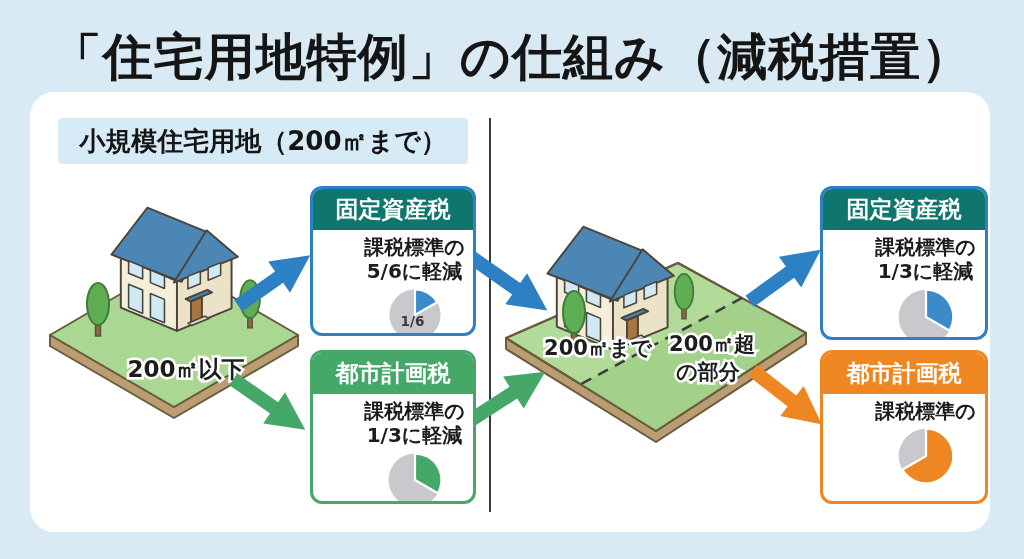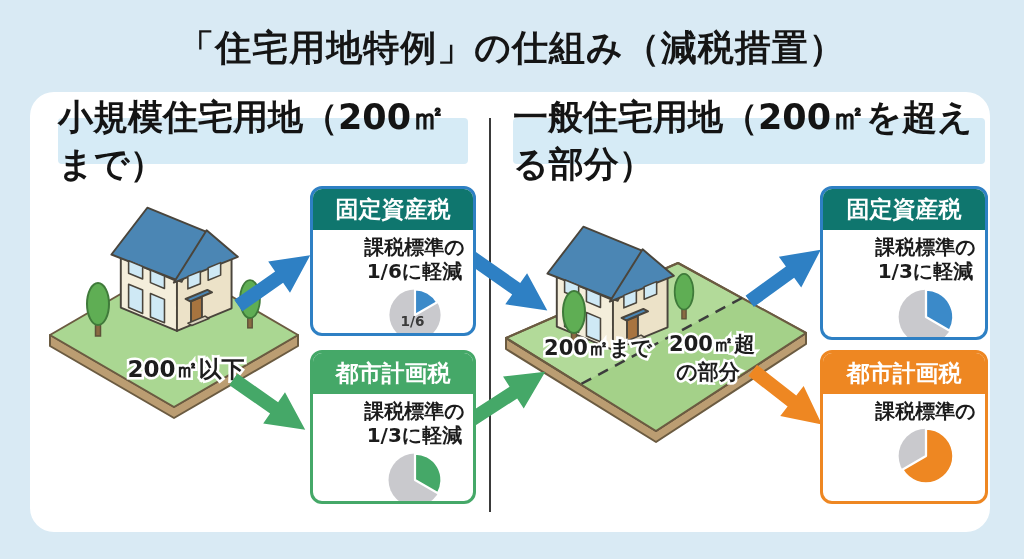--- a/index.html
+++ b/index.html
@@ -1,27 +1,27 @@
 <!DOCTYPE html>
 <html><head>
 <meta charset="utf-8">
 <style>
   * { margin:0; padding:0; box-sizing:border-box; }
   body { font-family:"DejaVu Sans","Liberation Sans",sans-serif; }
   .canvas{ position:relative; width:1024px; height:559px; background:#d9eaf4; overflow:hidden; }
 
   .title{ position:absolute; top:24px; left:0; width:100%; text-align:center;
-          font-size:36px; font-weight:800; color:#151515; letter-spacing:1px; }
+          font-size:50px; font-weight:800; color:#151515; letter-spacing:1px; }
 
   .panel{ position:absolute; left:30px; top:92px; width:960px; height:440px;
           background:#ffffff; border-radius:24px; }
 
   .band{ position:absolute; top:118px; height:46px; background:#d6ebf6; border-radius:4px;
          display:flex; align-items:center; justify-content:center;
-         font-size:35px; font-weight:700; color:#141414; z-index:2; }
+         font-size:26px; font-weight:700; color:#141414; z-index:2; }
   .band-left{ left:58px; width:410px; }
   .band-right{ left:513px; width:472px; }
 
   .divider{ position:absolute; left:489px; top:118px; width:2px; height:394px; background:#3a3a3a; z-index:1; }
 
   .land-svg{ position:absolute; z-index:4; }
   .land-left-svg{ left:38px; top:205px; }
   .land-right-svg{ left:498px; top:203px; }
   .land-label{ font-size:23px; font-weight:800; fill:#1d1d1d; stroke:#ffffff; stroke-width:5px;
                paint-order:stroke fill; text-anchor:middle; }
@@ -79,21 +79,20 @@
   </defs>
 </svg>
 
 <div class="canvas">
 
   <div class="title">「住宅用地特例」の仕組み（減税措置）</div>
 
   <div class="panel"></div>
 
   <div class="band band-left">小規模住宅用地（200㎡まで）</div>
-  <div class="band band-right">一般住宅用地（200㎡を超える部分）</div>
 
   <div class="divider"></div>
 
   <svg class="land-svg land-left-svg" width="278" height="222" viewBox="0 0 278 222">
     <polygon points="12,130 12,141 136,213 260,141 260,130 136,202" fill="#bb9d72" stroke="#6b5b41" stroke-width="2" stroke-linejoin="round"></polygon>
     <polygon points="136,58 260,130 136,202 12,130" fill="#aad792" stroke="#6b5b41" stroke-width="2" stroke-linejoin="round"></polygon>
     <use href="#house-shape" transform="translate(51.6,-8.2) scale(0.78)"></use>
     <use href="#tree-shape" transform="translate(60,130)"></use>
     <use href="#tree-shape" transform="translate(212,122) scale(0.9)"></use>
     <text class="land-label" x="148" y="172">200㎡以下</text>
@@ -129,21 +128,21 @@
     <polygon points="0,15 50,15 50,3 88,22 50,41 50,29 0,29" fill="#2e80c4"></polygon>
     </svg>
   <svg class="arrow" style="left:743px; top:376px; transform:rotate(38deg);" width="90" height="44" viewBox="0 0 90 44">
     <polygon points="0,15 50,15 50,3 88,22 50,41 50,29 0,29" fill="#ee8722"></polygon>
     </svg>
 
   <div class="tax-box box-blue box-l1">
     <div class="hd">固定資産税</div>
     <div class="bd">
       <div class="line">課税標準の</div>
-      <div class="line">1/6に軽減</div>
+      <div class="line">5/6に軽減</div>
       <svg class="pie" width="58" height="58" viewBox="-34 -34 68 68">
         <circle cx="0" cy="0" r="30" fill="#c9c9cd"></circle>
         <path d="M0,0 L0,-30 A30,30 0 0 1 25.98,-15 Z" fill="#3b8ac9" stroke="#ffffff" stroke-width="2.5" stroke-linejoin="round"></path>
         <text class="pie-num" x="-3" y="13">1/6</text>
       </svg>
     </div>
   </div>
 
   <div class="tax-box box-green box-l2">
     <div class="hd">都市計画税</div>

